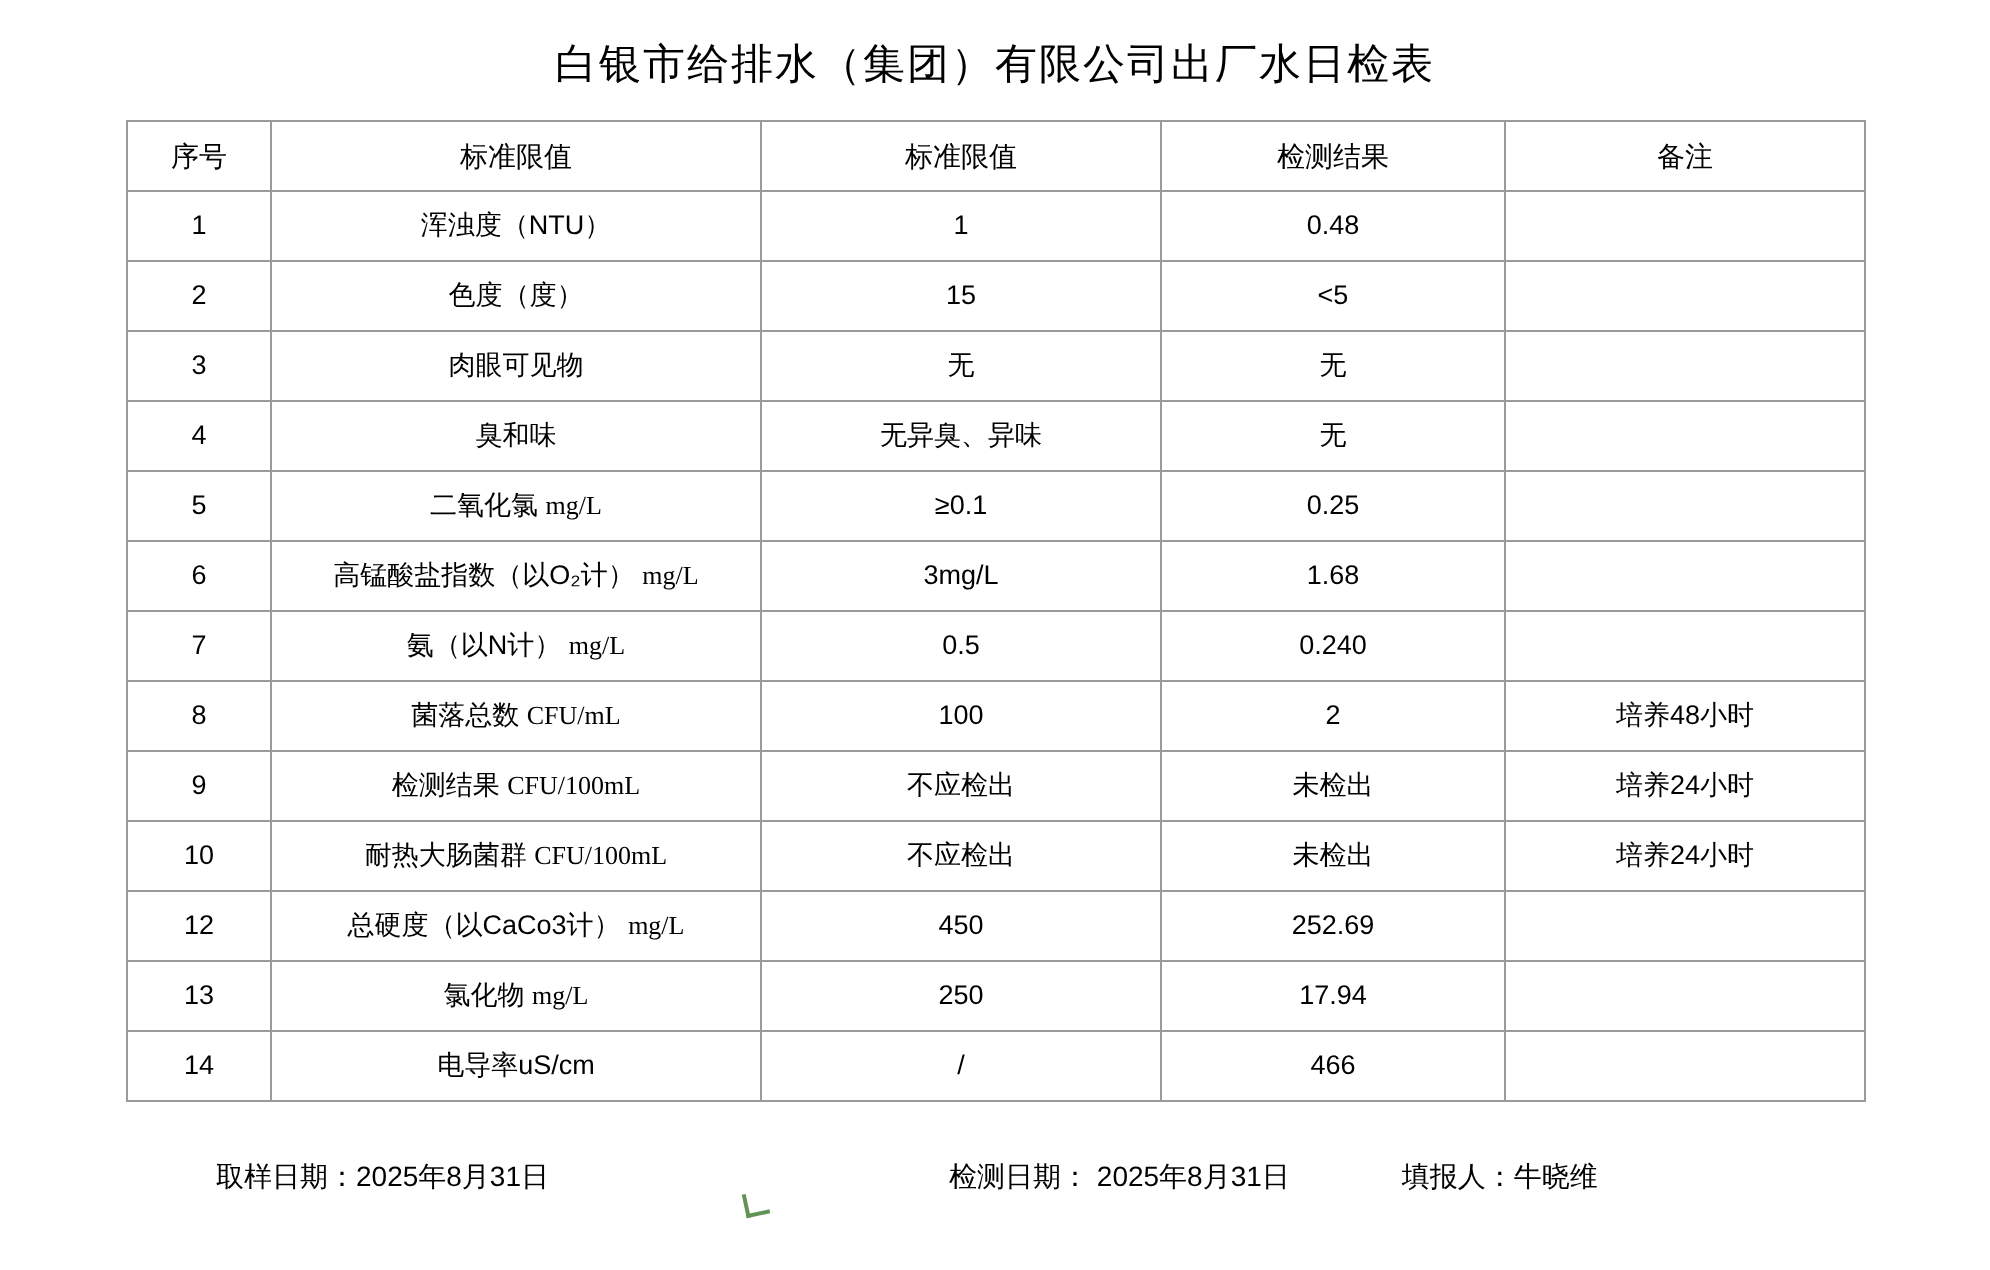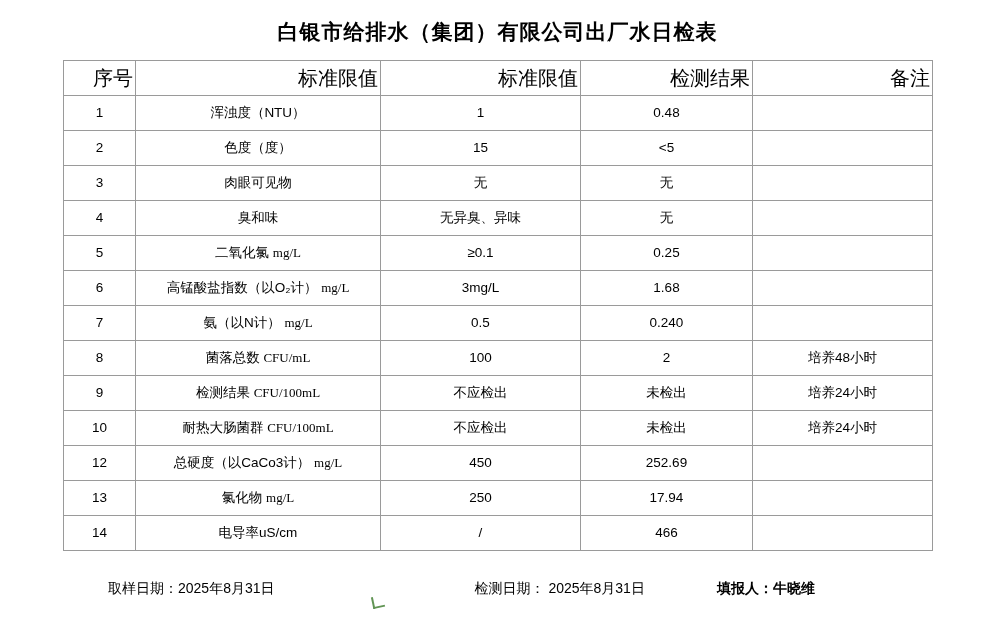--- a/index.html
+++ b/index.html
@@ -16,21 +16,21 @@
   }
   .page {
     position: relative;
     width: 995px;
     height: 635px;
     box-sizing: border-box;
   }
   .title {
     text-align: center;
     font-size: 21px;
-    font-weight: bold;
+    font-weight: normal;
     letter-spacing: 1px;
     padding-top: 18px;
     padding-bottom: 14px;
     font-family: "Liberation Sans", sans-serif;
   }
   .table-wrap {
     padding: 0 63px;
   }
   table.report {
     width: 869px;
@@ -43,43 +43,42 @@
     border: 1px solid #9a9a9a;
     height: 34px;
     text-align: center;
     vertical-align: middle;
     padding: 0 2px;
     font-weight: normal;
     line-height: 1.2;
   }
   table.report thead th {
     height: 34px;
-    font-size: 20px;
-    text-align: right;
+    font-size: 14px;
   }
   col.c0 { width: 72px; }
   col.c1 { width: 245px; }
   col.c2 { width: 200px; }
   col.c3 { width: 172px; }
   col.c4 { width: 180px; }
 
   .unit {
     font-size: 13px;
     font-family: "Liberation Serif", serif;
   }
   .footer {
     display: flex;
     padding: 13px 70px 0 70px;
     font-size: 14px;
     align-items: baseline;
   }
   .footer .f-item { white-space: nowrap; }
   .footer .f-sample { margin-left: 38px; margin-top: 16px; }
   .footer .f-test { margin-left: 200px; margin-top: 15px; }
-  .footer .f-reporter { margin-left: 72px; font-weight: bold; }
+  .footer .f-reporter { margin-left: 56px; }
   .mark {
     position: absolute;
     left: 372px;
     top: 596px;
     width: 10px;
     height: 10px;
     border-left: 2px solid #3a7a2a;
     border-bottom: 2px solid #3a7a2a;
     transform: rotate(-12deg);
     opacity: 0.8;

